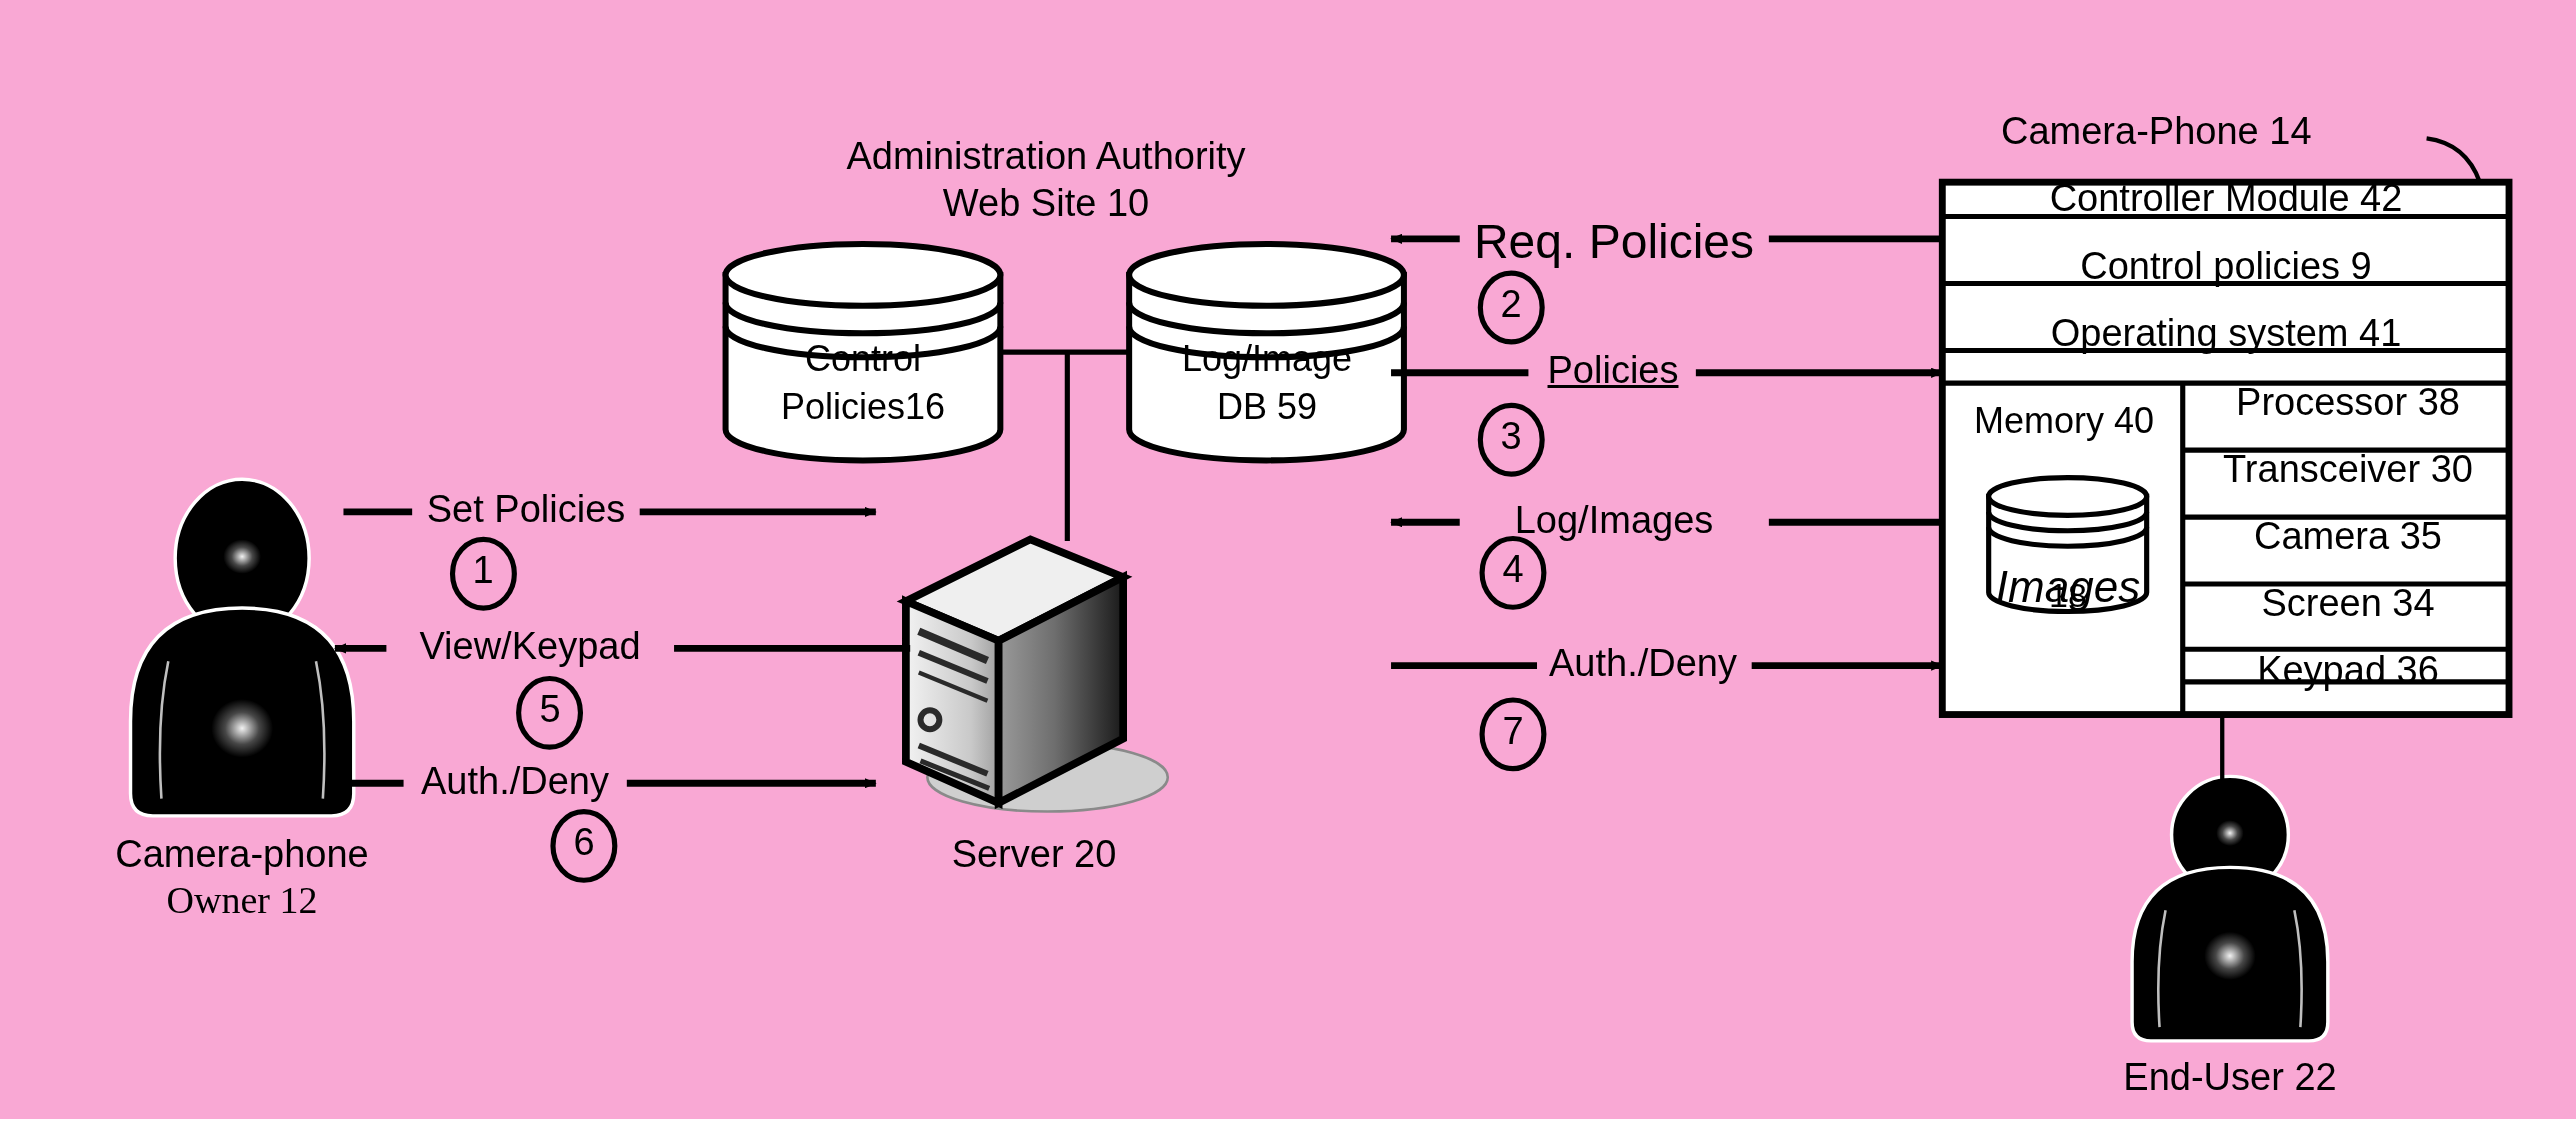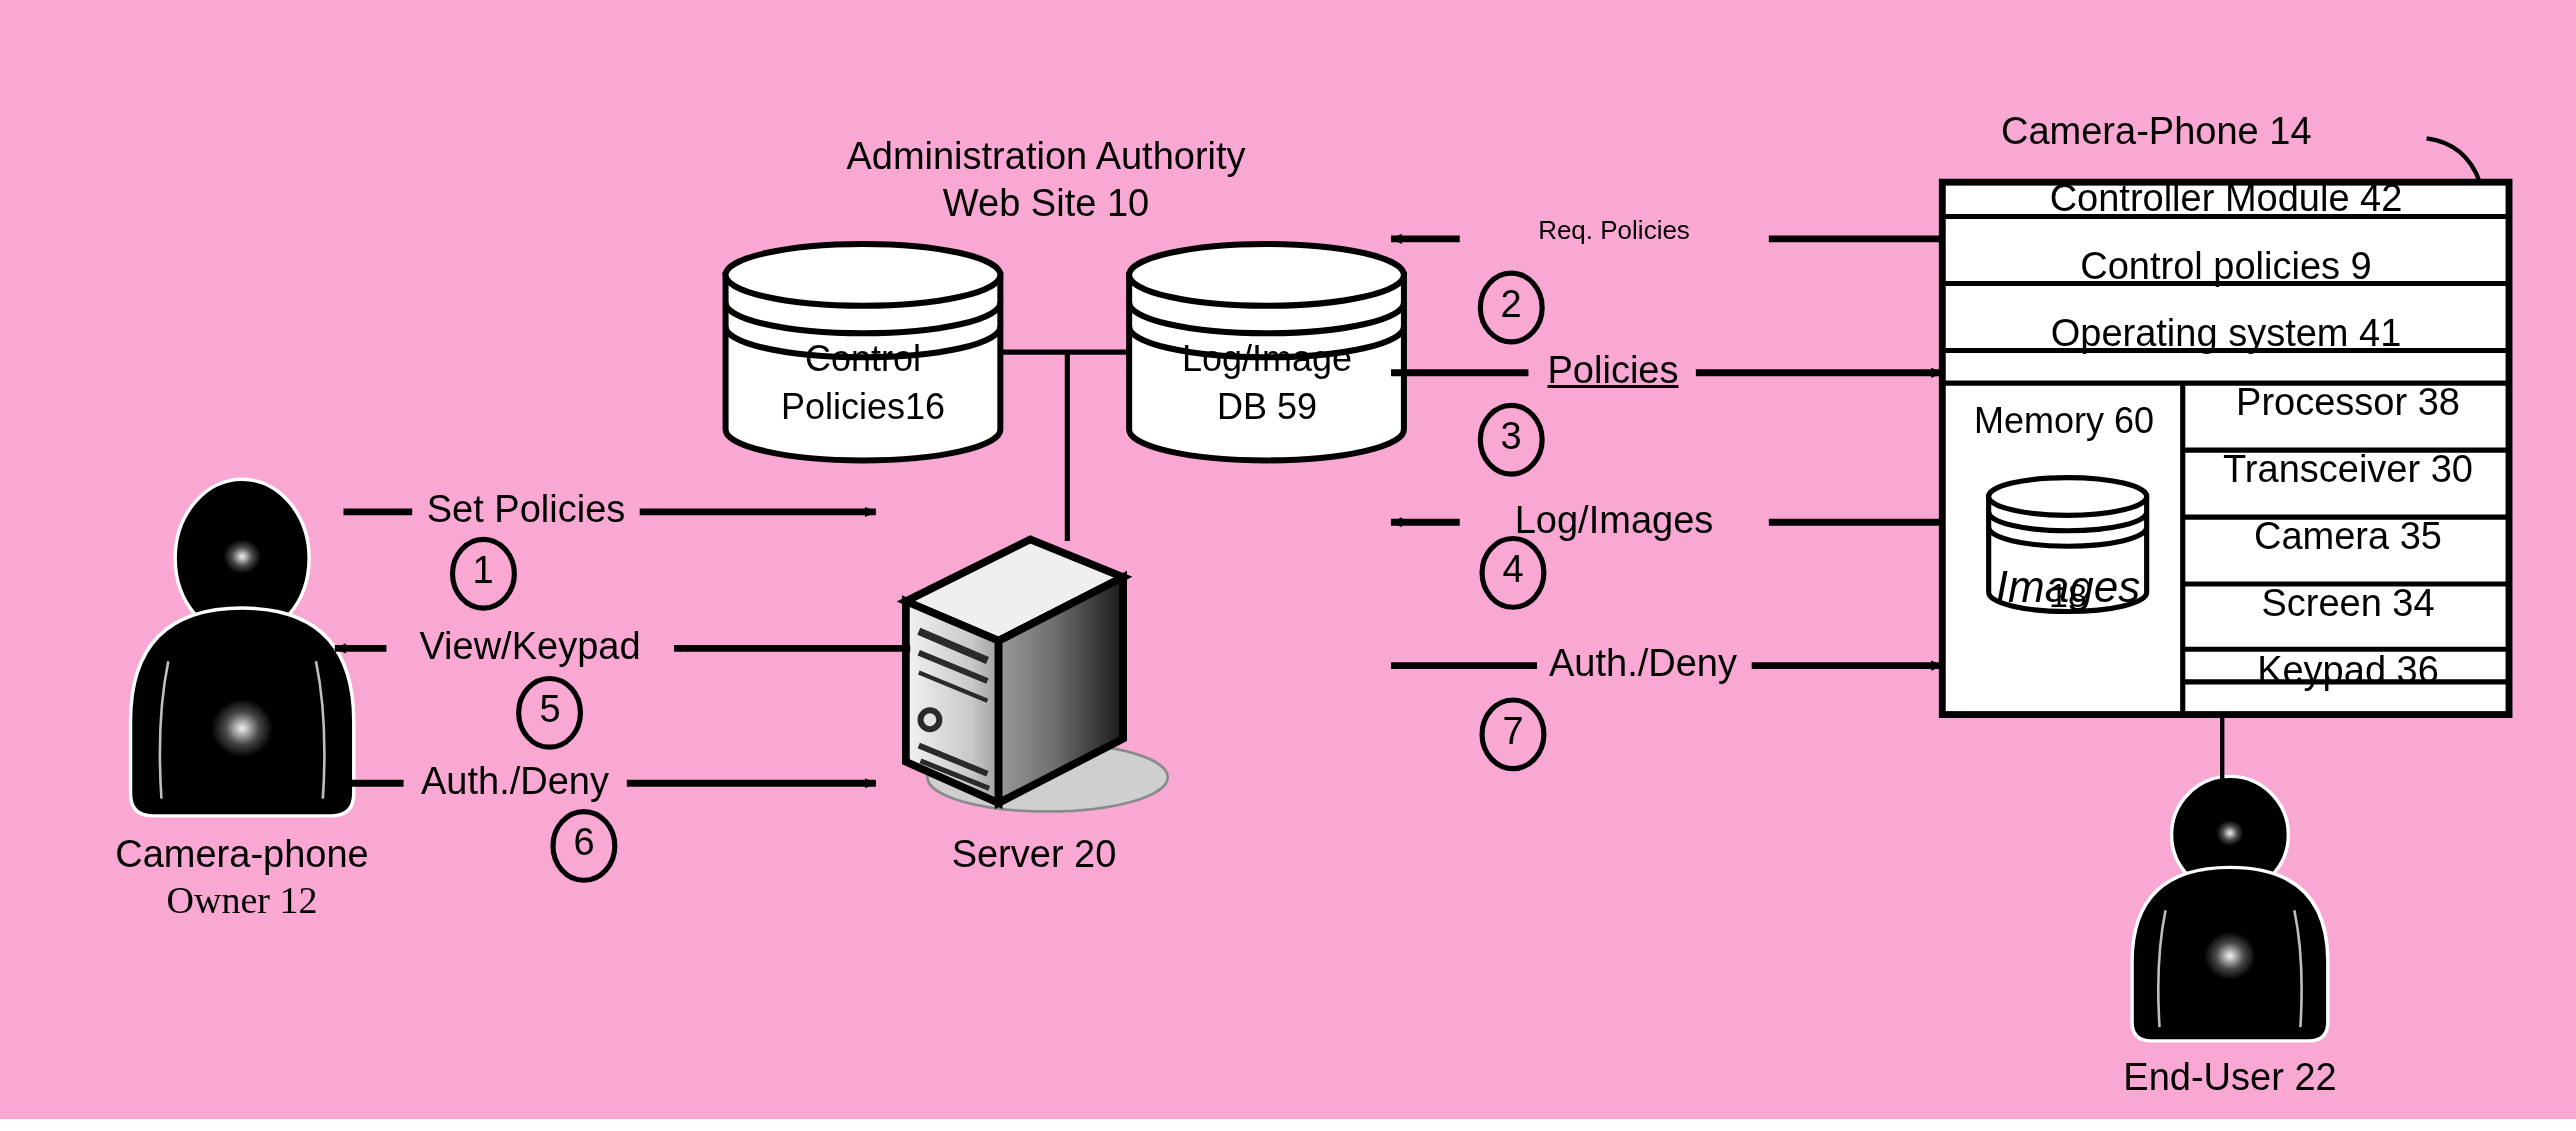--- a/index.html
+++ b/index.html
@@ -211,41 +211,41 @@
   <div class="lbl ctr" style="left:242px; top:881px; font-size:38px;font-family:Liberation Serif, serif;">Owner 12</div>
 
   <div class="lbl ctr" style="left:2230px; top:1058px; font-size:38px;">End-User 22</div>
 
   <div class="lbl" style="left:2001px; top:112px; font-size:38px;">Camera-Phone 14</div>
 
   <div class="lbl ctr" style="left:2226px; top:179px; font-size:38px;">Controller Module 42</div>
   <div class="lbl ctr" style="left:2226px; top:247px; font-size:38px;">Control policies 9</div>
   <div class="lbl ctr" style="left:2226px; top:314px; font-size:38px;">Operating system 41</div>
 
-  <div class="lbl ctr" style="left:2064px; top:402px; font-size:36px;">Memory 60</div>
+  <div class="lbl ctr" style="left:2064px; top:402px; font-size:36px;">Memory 40</div>
   <div class="lbl ctr" style="left:2068px; top:564px; font-size:44px;font-style:italic;">Images</div>
   <div class="lbl ctr" style="left:2068px; top:578px; font-size:34px;">18</div>
 
   <div class="lbl ctr" style="left:2348px; top:383px; font-size:38px;">Processor 38</div>
   <div class="lbl ctr" style="left:2348px; top:450px; font-size:38px;">Transceiver 30</div>
   <div class="lbl ctr" style="left:2348px; top:517px; font-size:38px;">Camera 35</div>
   <div class="lbl ctr" style="left:2348px; top:584px; font-size:38px;">Screen 34</div>
   <div class="lbl ctr" style="left:2348px; top:651px; font-size:38px;">Keypad 36</div>
 
   <div class="lbl ctr" style="left:526px; top:490px; font-size:38px;">Set Policies</div>
   <div class="lbl ctr" style="left:483px; top:551px; font-size:38px;">1</div>
 
   <div class="lbl ctr" style="left:530px; top:627px; font-size:38px;">View/Keypad</div>
   <div class="lbl ctr" style="left:640"></div>
   <div class="lbl ctr" style="left:550px; top:690px; font-size:38px;">5</div>
 
   <div class="lbl ctr" style="left:515px; top:762px; font-size:38px;">Auth./Deny</div>
   <div class="lbl ctr" style="left:584px; top:823px; font-size:38px;">6</div>
 
-  <div class="lbl ctr" style="left:1614px; top:217px; font-size:26px;">Req. Policies</div>
+  <div class="lbl ctr" style="left:1614px; top:217px; font-size:48px;">Req. Policies</div>
   <div class="lbl ctr" style="left:1511px; top:285px; font-size:38px;">2</div>
 
   <div class="lbl ctr" style="left:1613px; top:351px; font-size:38px;text-decoration:underline;">Policies</div>
   <div class="lbl ctr" style="left:1511px; top:417px; font-size:38px;">3</div>
 
   <div class="lbl ctr" style="left:1614px; top:501px; font-size:38px;">Log/Images</div>
   <div class="lbl ctr" style="left:1513px; top:550px; font-size:38px;">4</div>
 
   <div class="lbl ctr" style="left:1643px; top:644px; font-size:38px;">Auth./Deny</div>
   <div class="lbl ctr" style="left:1513px; top:712px; font-size:38px;">7</div>

